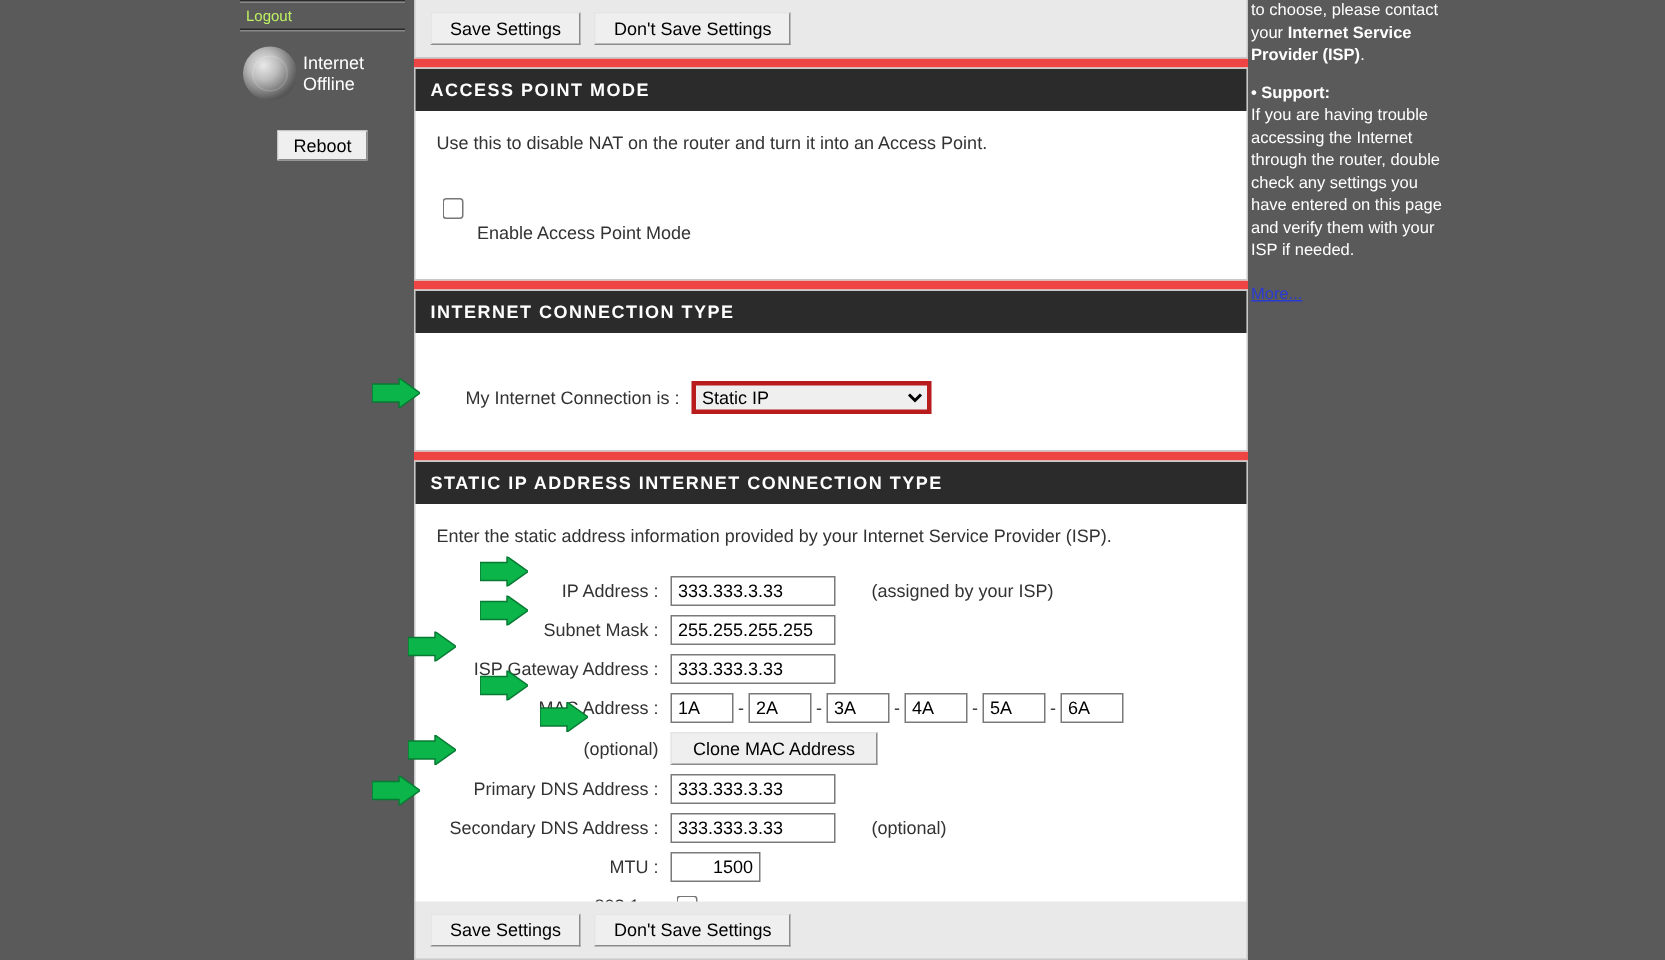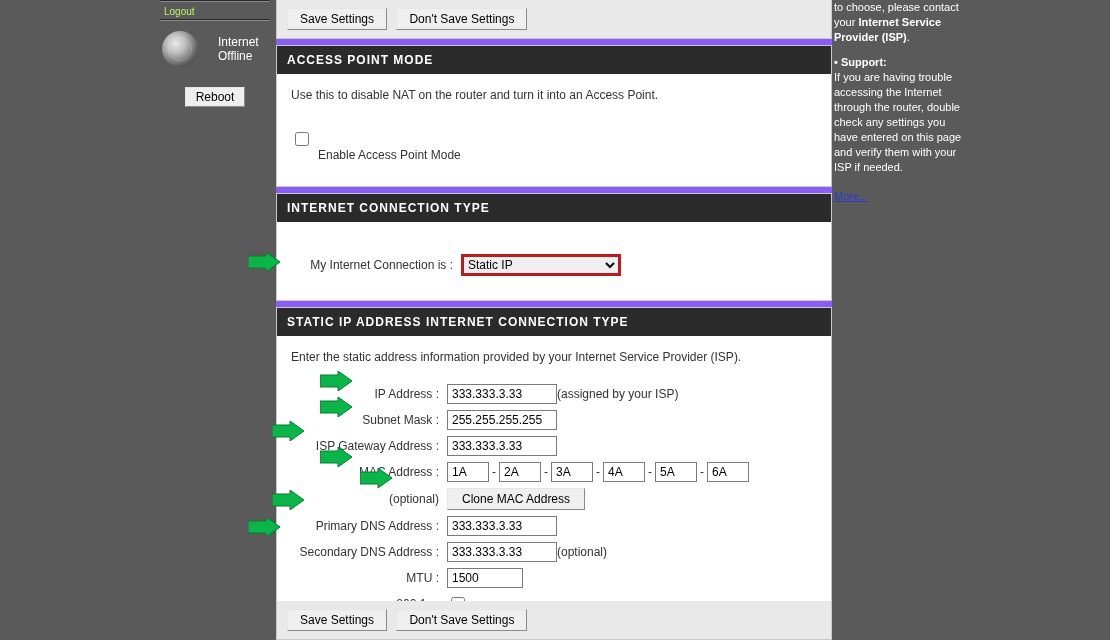--- a/index.html
+++ b/index.html
@@ -11,21 +11,21 @@
     font-size:12px;
     color:#333;
     position:relative;
     overflow:hidden;
   }
   .sidebar-left {
     position:absolute; left:160px; top:0; width:110px;
   }
   .sb-sep { border-top:1px solid #2a2a2a; border-bottom:1px solid #888; margin:0 0 2px 0; }
   .sb-link { color:#bef264; font-size:10px; padding:2px 4px; cursor:pointer; }
-  .sb-status { display:flex; align-items:center; gap:20px; padding:8px 2px 10px 2px; }
+  .sb-status { display:flex; align-items:center; gap:4px; padding:8px 2px 10px 2px; }
   .globe {
     width:36px; height:36px; border-radius:50%;
     background: radial-gradient(circle at 38% 35%, #e9e9e9 0, #bdbdbd 30%, #5b5b5b 70%, #2f2f2f 100%);
     position:relative; flex:0 0 auto;
   }
   .globe::after{
     content:""; position:absolute; left:6px; top:6px; right:6px; bottom:6px;
     border-radius:50%;
     border:1px solid rgba(255,255,255,0.15);
   }
@@ -35,38 +35,38 @@
     font:12px Arial;
     padding:2px 10px;
     background:#efefef;
     border:1px solid #8a8a8a;
     border-top-color:#e5e5e5; border-left-color:#e5e5e5;
     cursor:pointer;
   }
 
   .main {
     position:absolute; left:276px; top:0; width:556px; height:640px;
-    background:#8b5cf6;
+    background:#ef4444;
   }
   .toolbar {
     background:#e9e9e9;
     padding:8px 10px;
     border:1px solid #c8c8c8;
     border-top:none;
   }
   .toolbar .btn { margin-right:6px; padding:3px 12px; }
   .section { border:1px solid #c8c8c8; margin-top:6px; background:#fff; }
   .sec-head {
     background:#2b2b2b; color:#fff; font-weight:bold; letter-spacing:1px;
     font-size:12px; padding:7px 10px; text-transform:uppercase;
   }
   .sec-body { padding:14px 14px 18px 14px; color:#333; font-size:12px; }
   .row { display:flex; align-items:center; margin:6px 0; position:relative; }
   .lbl { width:156px; text-align:right; padding-right:8px; color:#333; }
-  .hint { color:#333; margin-left:0;text-align:center; }
+  .hint { color:#333; margin-left:24px;text-align:center; }
   input[type=text].fld {
     font:12px Arial; padding:1px 4px; height:20px;
     border:1px solid #7a7a7a; background:#fff; width:110px;
   }
   .fld-sm { width:42px !important; text-align:left; }
   select.sel {
     font:12px Arial; height:22px; width:160px;
     border:3px solid #b91c1c; background:#efefef;
   }
   .chk { width:14px; height:14px; vertical-align:middle; }
@@ -185,21 +185,21 @@
       </div>
 
       <div class="row">
         <div class="lbl">Secondary DNS Address :</div>
         <input type="text" class="fld" value="333.333.3.33" style="">
         <span class="hint">(optional)</span>
       </div>
 
       <div class="row">
         <div class="lbl">MTU :</div>
-        <input type="text" class="fld" style="width: 76px;" value="1500">
+        <input type="text" class="fld" style="width: 60px; text-align: right;" value="1500">
       </div>
 
       <div class="row">
         <div class="lbl">802.1x :</div>
         <input type="checkbox" class="chk" style="">
       </div>
     </div>
   </div>
 
   <div class="toolbar toolbar-bottom">

